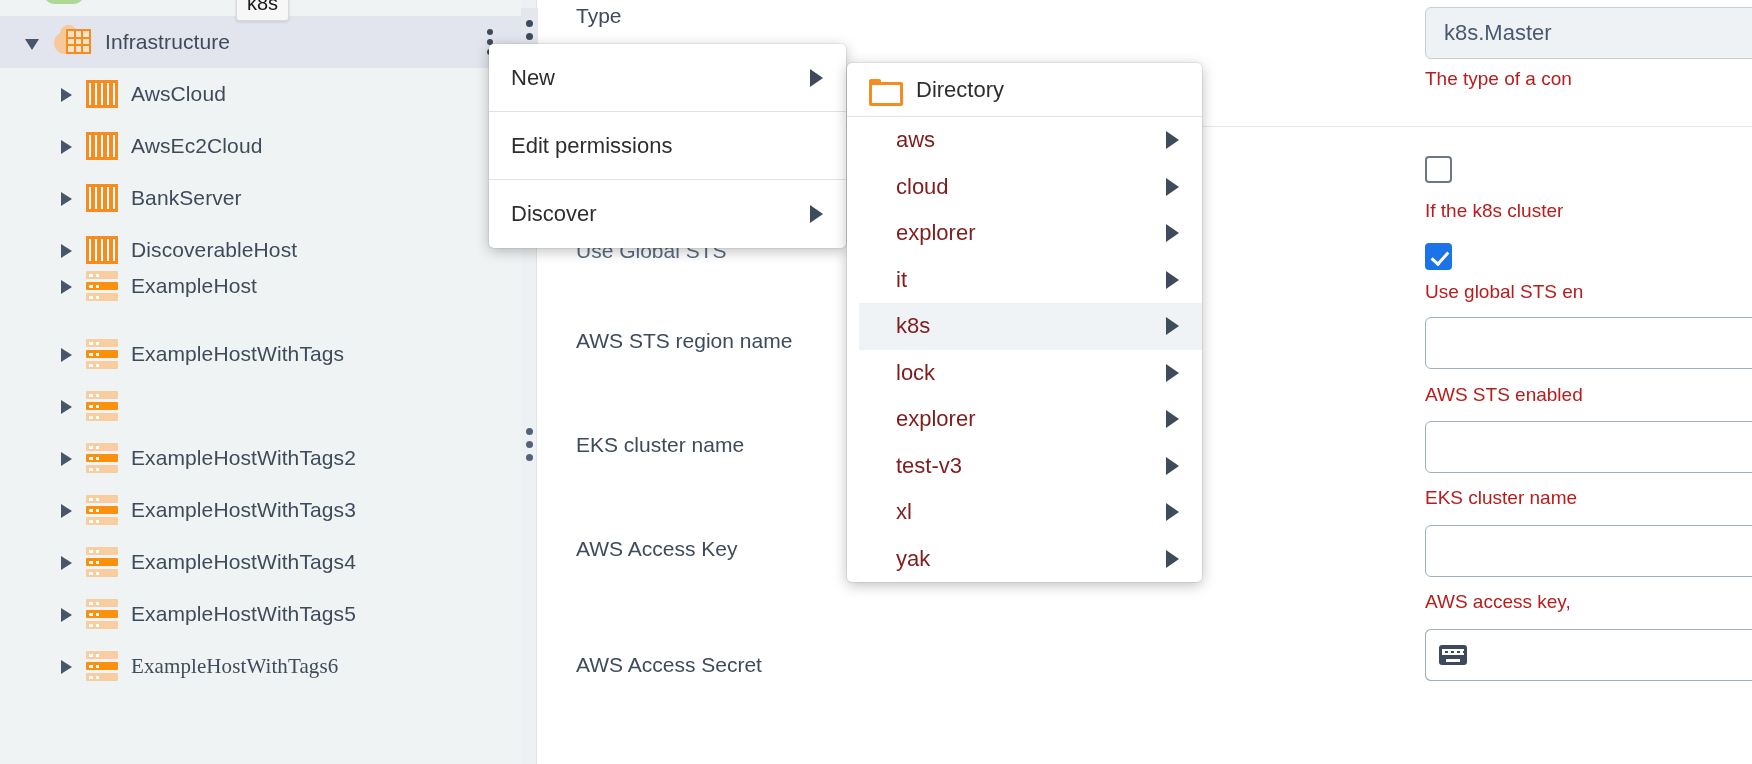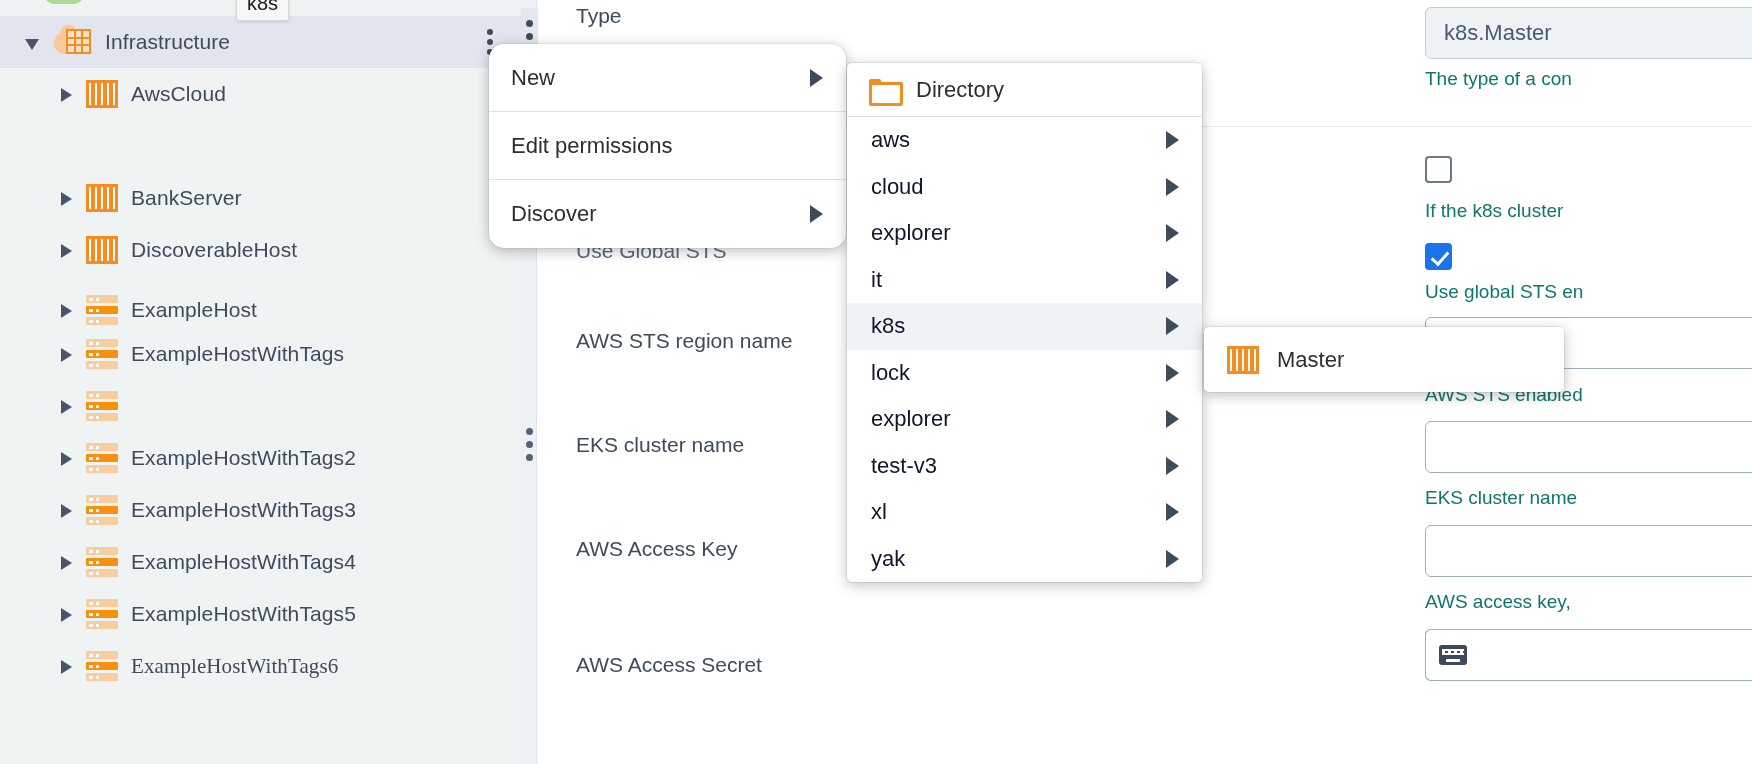--- a/index.html
+++ b/index.html
@@ -215,21 +215,21 @@
     border-color: #c3ced6;
   }
   .field .val {
     position: absolute; left: 18px; top: 50%;
     transform: translateY(-50%);
     font-size: 22px; color: #4a5a6e;
   }
   .helper {
     position: absolute;
     font-size: 19px;
-    color: #0f766e;
+    color: #b91c1c;
     white-space: nowrap;
   }
   .chk {
     position: absolute;
     width: 27px; height: 27px;
     border: 2px solid #6b7886;
     border-radius: 4px;
     background: #ffffff;
   }
   .chk.on {
@@ -273,21 +273,21 @@
     position: absolute; left: 7px; bottom: 3px;
     width: 14px; height: 3px; background: #ffffff;
   }
 
   
   .ctxmenu {
     position: absolute;
     left: 489px; top: 44px;
     width: 357px;
     background: #ffffff;
-    border-radius: 15px;
+    border-radius: 5px;
     box-shadow: 0 3px 14px rgba(0,0,0,0.26), 0 0 0 1px rgba(0,0,0,0.05);
     z-index: 50;
     overflow: hidden;
   }
   .ctxitem {
     position: relative;
     height: 68px;
     display: flex; align-items: center;
     padding-left: 22px;
     font-size: 22px;
@@ -341,23 +341,24 @@
     content: "";
     position: absolute; left: 0; top: 0px;
     width: 12px; height: 6px;
     background: #f68b1f;
     border-radius: 2px 2px 0 0;
   }
   .subitem {
     position: relative;
     height: 46.5px;
     display: flex; align-items: center;
-    padding-left: 24px;
+    padding-left: 37px;
     font-size: 22px;
-    color: #0f172a;
+    color: #7f1d1d;
+    margin-left: 12px;
   }
   .subitem.active { background: #eff3f6; }
   .subitem .caret {
     position: absolute; right: 23px; top: 50%;
     transform: translateY(-50%);
     width: 0; height: 0;
     border-style: solid;
     border-width: 9px 0 9px 13px;
     border-color: transparent transparent transparent #3e4b5b;
   }
@@ -418,20 +419,30 @@
       <span class="twisty collapsed"></span>
       <span class="ico ico-bars">
           <i></i>
           <i></i>
           <i></i>
           <i></i>
         </span>
       <span class="tree-label">AwsCloud</span>
     </div>
 
+    <div class="tree-row depth1" style="position:absolute;top:120px;width:521px;">
+      <span class="twisty collapsed"></span>
+      <span class="ico ico-bars">
+          <i></i>
+          <i></i>
+          <i></i>
+          <i></i>
+        </span>
+      <span class="tree-label">AwsEc2Cloud</span>
+    </div>
 
     <div class="tree-row depth1" style="position:absolute;top:172px;width:521px;">
       <span class="twisty collapsed"></span>
       <span class="ico ico-bars">
           <i></i>
           <i></i>
           <i></i>
           <i></i>
         </span>
       <span class="tree-label">BankServer</span>
@@ -441,21 +452,21 @@
       <span class="twisty collapsed"></span>
       <span class="ico ico-bars">
           <i></i>
           <i></i>
           <i></i>
           <i></i>
         </span>
       <span class="tree-label">DiscoverableHost</span>
     </div>
 
-    <div class="tree-row depth1" style="position:absolute;top:284px;width:521px;">
+    <div class="tree-row depth1" style="position:absolute;top:260px;width:521px;">
       <span class="twisty collapsed"></span>
       <span class="ico ico-host">
           <span class="tier"></span>
           <span class="tier mid"></span>
           <span class="tier"></span>
         </span>
       <span class="tree-label">ExampleHost</span>
     </div>
 
     <div class="tree-row depth1" style="position:absolute;top:328px;width:521px;">
@@ -646,23 +657,14 @@
     <div class="subitem">
       <span>xl</span>
       <span class="caret"></span>
     </div>
     <div class="subitem">
       <span>yak</span>
       <span class="caret"></span>
     </div>
   </div>
 
-  <div class="leafmenu">
-    <span class="ico ico-bars" style="margin-right:0;">
-        <i></i>
-        <i></i>
-        <i></i>
-        <i></i>
-      </span>
-    <span class="lbl">Master</span>
-  </div>
 
 </div>
 
 </body></html>

